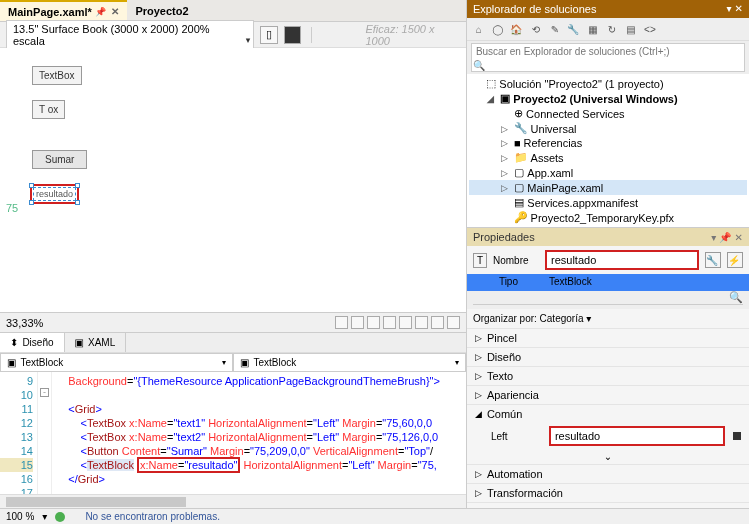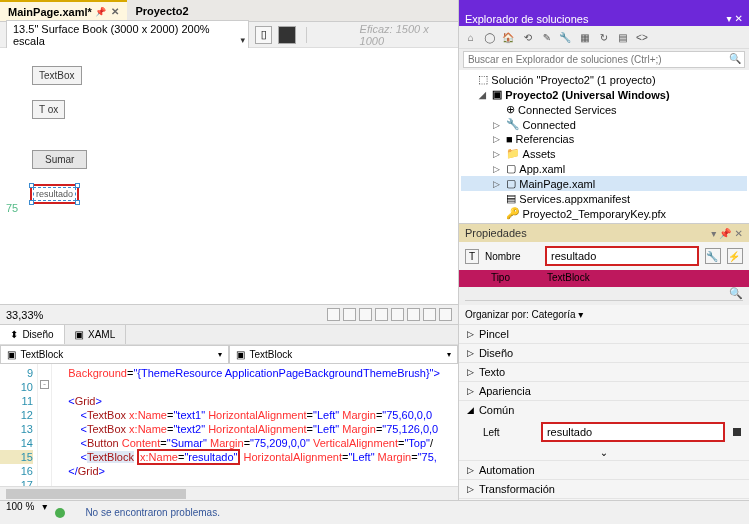--- a/index.html
+++ b/index.html
@@ -61,51 +61,51 @@
 .tk-val { color: #0000ff; }
 .tk-br { color: #0000ff; }
 .hl-tag { background: #dfe8f5; }
 .hl-attr { border: 2px solid #d02020; padding: 0 1px; }
 
 
 .hscroll { height: 14px; background: #f0f0f0; border-top: 1px solid #ddd; position: relative; }
 .hscroll-thumb { position: absolute; left: 6px; top: 2px; width: 180px; height: 10px; background: #c8c8c8; }
 
 
-.status-bar { height: 24px; background: #f0f0f0; border-top: 1px solid #ccc; display: flex; padding: 0 6px; gap: 8px; font-size: 10px; }
+.status-bar { height: 16px; background: #f0f0f0; border-top: 1px solid #ccc; display: flex; align-items: center; padding: 0 6px; gap: 8px; font-size: 10px; }
 .status-ok { color: #359; display: flex; align-items: center; gap: 20px; }
 .status-ok .dot { width: 10px; height: 10px; border-radius: 50%; background: #4caf50; }
 
 
-.panel-header { background: #6d28d9; color: #fff; padding: 13px 6px; font-size: 11px; display: flex; align-items: flex-start; height: 22px; }
+.panel-header { background: #a16207; color: #fff; padding: 3px 6px; font-size: 11px; display: flex; align-items: flex-start; height: 22px; }
 .panel-header .controls { margin-left: auto; display: flex; gap: 3px; font-size: 10px; }
 .panel-toolbar { display: flex; padding: 3px 4px; gap: 3px; background: #eee; border-bottom: 1px solid #ddd; }
 .pt-icon { width: 16px; height: 16px; display: inline-flex; align-items: center; justify-content: center; font-size: 10px; color: #555; border: 1px solid transparent; }
-.search-box { margin: 2px 4px; display: flex; border: 1px solid #ccc; background: #fff; }
+.search-box { margin: 2px 4px; display: flex; border: 1px solid #ccc; background: #fff; flex-direction: column; }
 .search-box input { flex: 1; border: none; outline: none; padding: 2px 4px; font-size: 10px; color: #888; }
 .search-box .sb-icon { width: 16px; text-align: center; color: #888; font-size: 10px; padding-top: 1px; }
 
 .tree { padding: 2px 2px; font-size: 11px; background: #fff; flex: 0 0 auto; }
 .tree-node { display: flex; align-items: center; padding: 1px 0 1px 4px; gap: 3px; }
 .tree-node .exp { width: 10px; font-size: 9px; color: #555; }
 .tree-node.selected { background: #d4e6f7; }
 .tree-node.bold { font-weight: bold; }
 .ind1 { padding-left: 18px; }
 .ind2 { padding-left: 32px; }
 
 
 .props-header { background: #e8dcb0; color: #333; padding: 3px 6px; font-size: 11px; display: flex; align-items: center; border-top: 1px solid #ccc; height: 20px; }
 .props-header .controls { margin-left: auto; display: flex; gap: 3px; font-size: 10px; color: #777; }
 .props-top { display: flex; padding: 4px 6px; gap: 6px; align-items: center; background: #f5f5f5; }
-.props-top .field-row { display: flex; align-items: center; gap: 10px; flex: 1; }
+.props-top .field-row { display: flex; align-items: center; gap: 2px; flex: 1; }
 .props-top label { font-size: 10px; width: 50px; }
 .props-top input { border: 1px solid #ccc; padding: 2px 4px; font-size: 11px; flex: 1; }
 .red-box { border: 2px solid #d02020 !important; }
 .props-tool { width: 16px; height: 16px; border: 1px solid #999; display: inline-flex; align-items: center; justify-content: center; font-size: 10px; }
-.props-type-row { display: flex; padding: 2px 6px 4px 32px; gap: 6px; font-size: 10px; background: #be185d; }
+.props-type-row { display: flex; padding: 2px 6px 4px 32px; font-size: 10px; background: #3b82f6; }
 .props-search { margin: 0 6px 4px; border-bottom: 1px solid #ccc; display: flex; }
 .props-search .sb-icon { margin-left: auto; color: #888; font-size: 11px; }
 .organize { padding: 4px 6px; font-size: 10px; background: #f5f5f5; }
 .cat-row { display: flex; align-items: center; padding: 3px 8px; font-size: 11px; border-top: 1px solid #e4e4e4; background: #f5f5f5; }
 .cat-row .exp { width: 12px; font-size: 9px; }
 .prop-field { display: flex; align-items: center; padding: 3px 8px 3px 24px; background: #f5f5f5; gap: 8px; }
 .prop-field label { width: 50px; font-size: 10px; }
 .prop-field input { flex: 1; border: 1px solid #ccc; padding: 2px 4px; font-size: 11px; }
 .prop-sq { width: 8px; height: 8px; background: #333; }
 .expand-row { text-align: center; font-size: 10px; padding: 2px; background: #f5f5f5; }
@@ -228,21 +228,21 @@
       <span class="pt-icon">&lt;&gt;</span>
     </div>
     <div class="search-box">
       <input placeholder="Buscar en Explorador de soluciones (Ctrl+;)" style="">
       <span class="sb-icon">🔍</span>
     </div>
     <div class="tree">
       <div class="tree-node"><span class="exp"></span>⬚ <span>Solución "Proyecto2" (1 proyecto)</span></div>
       <div class="tree-node bold ind1"><span class="exp">◢</span>▣ <span>Proyecto2 (Universal Windows)</span></div>
       <div class="tree-node ind2"><span class="exp"></span>⊕ <span>Connected Services</span></div>
-      <div class="tree-node ind2"><span class="exp">▷</span>🔧 <span>Connected</span></div>
+      <div class="tree-node ind2"><span class="exp">▷</span>🔧 <span>Universal</span></div>
       <div class="tree-node ind2"><span class="exp">▷</span>■ <span>Referencias</span></div>
       <div class="tree-node ind2"><span class="exp">▷</span>📁 <span>Assets</span></div>
       <div class="tree-node ind2"><span class="exp">▷</span>▢ <span>App.xaml</span></div>
       <div class="tree-node ind2 selected"><span class="exp">▷</span>▢ <span>MainPage.xaml</span></div>
       <div class="tree-node ind2"><span class="exp"></span>▤ <span>Services.appxmanifest</span></div>
       <div class="tree-node ind2"><span class="exp"></span>🔑 <span>Proyecto2_TemporaryKey.pfx</span></div>
     </div>
 
     <div class="props-header">
       <span>Propiedades</span>

